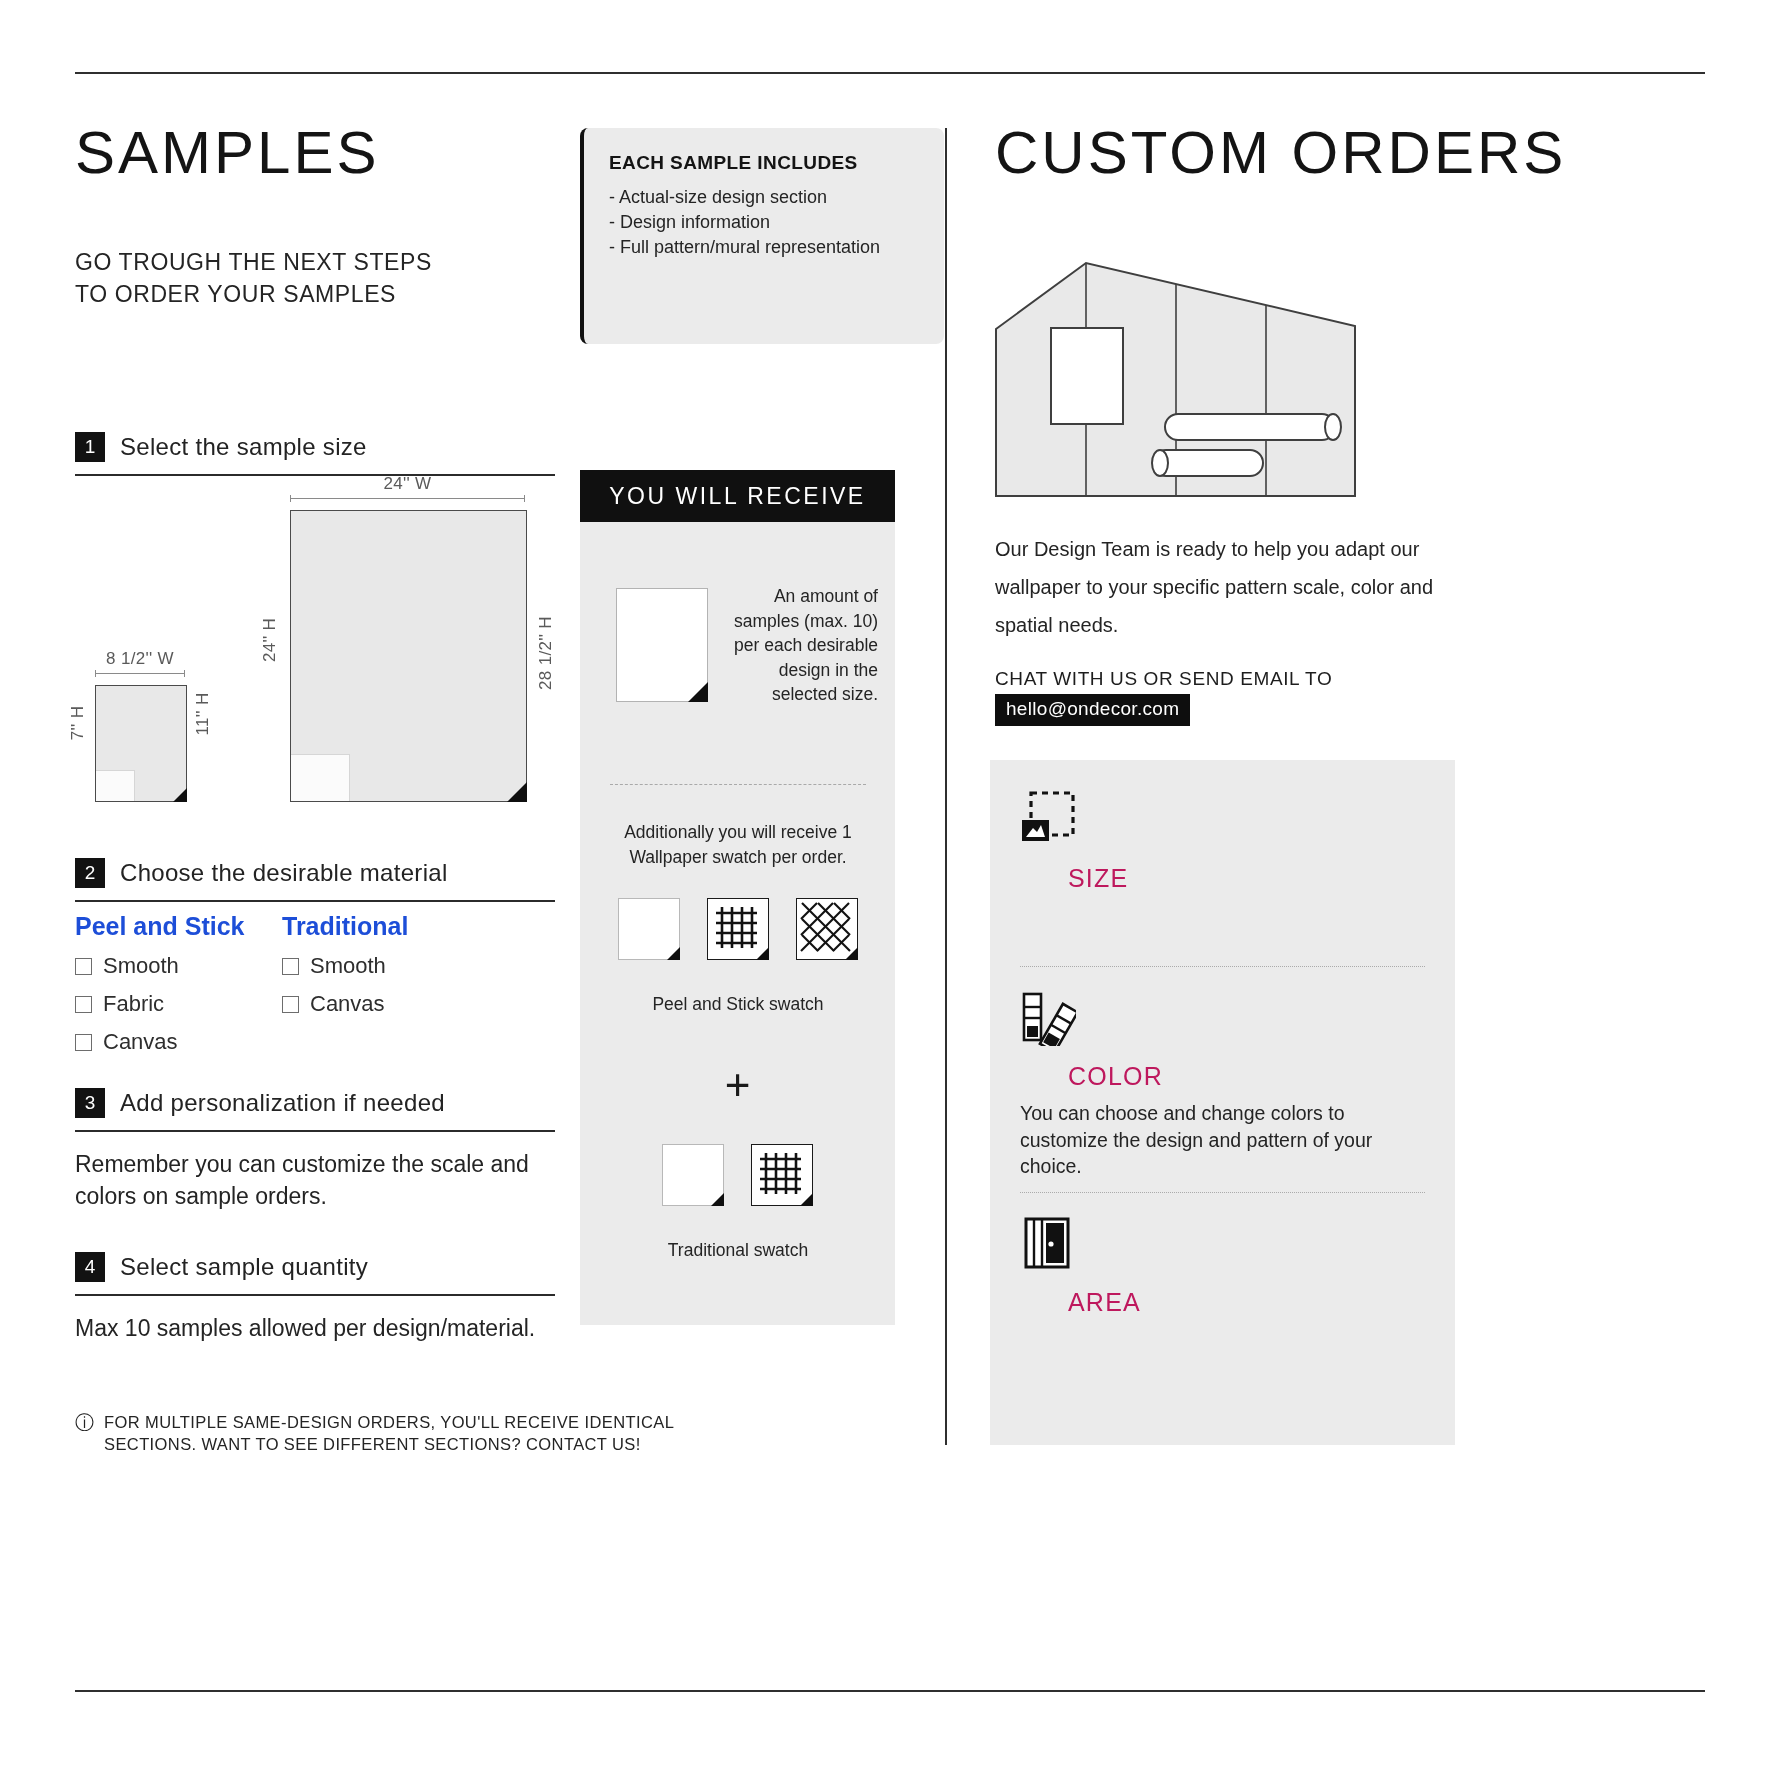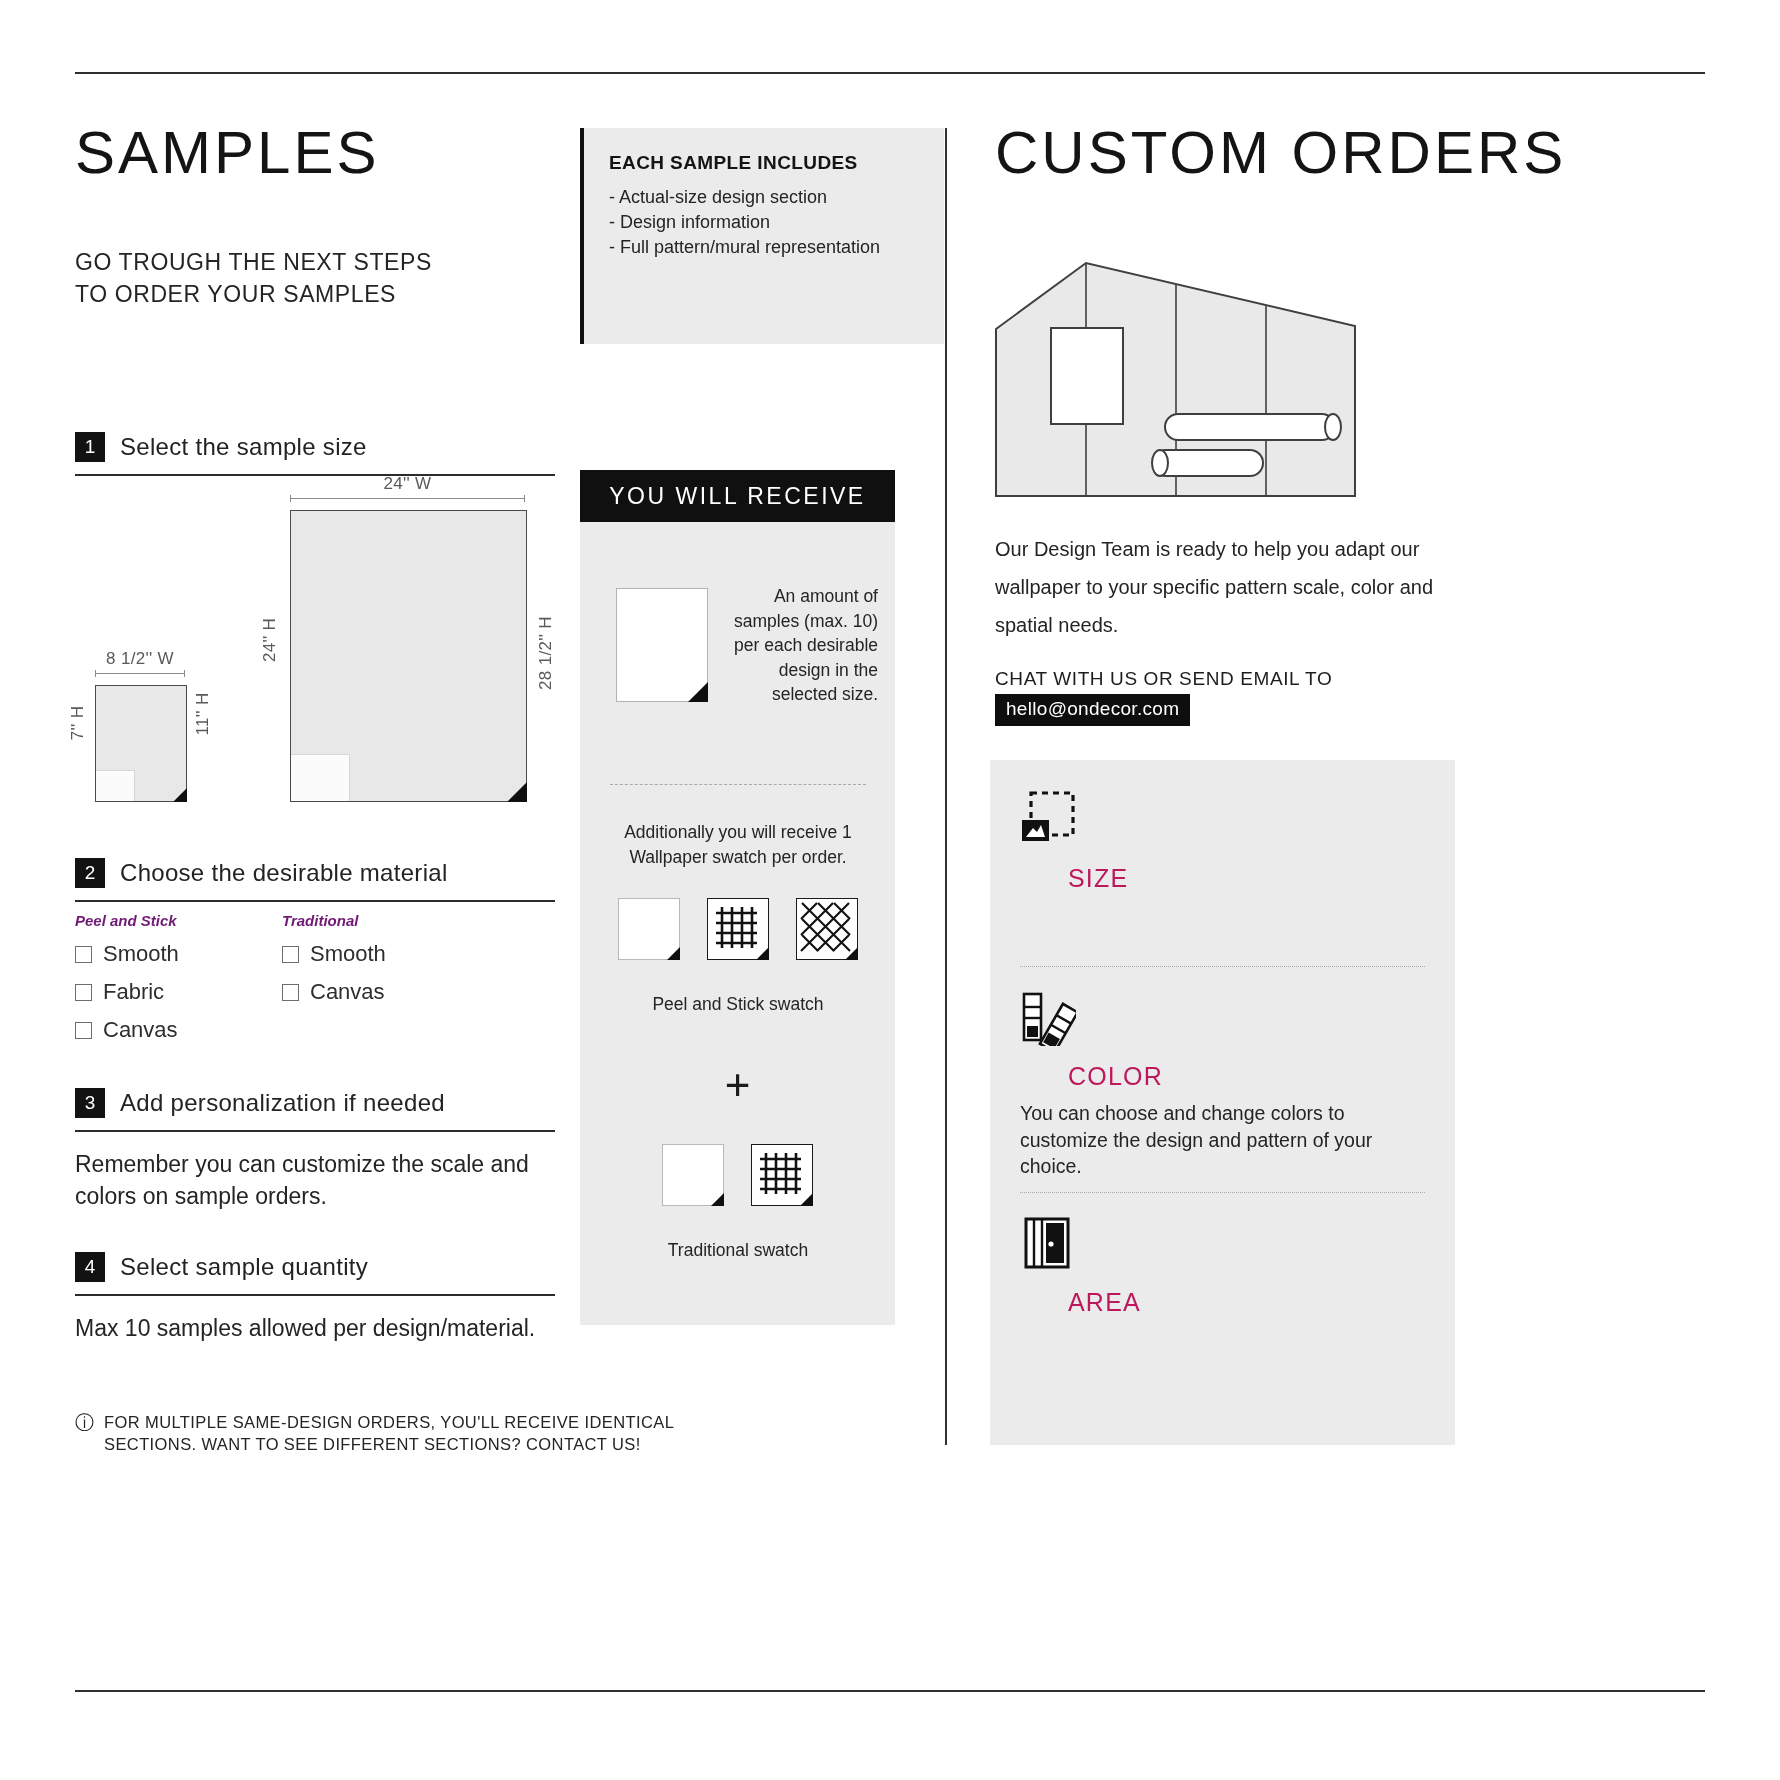--- a/index.html
+++ b/index.html
@@ -29,32 +29,32 @@
   .fold-xs{border-left-width:13px;border-bottom-width:13px;}
   .dim-w{position:absolute;text-align:center;}
   .dim-label{font-size:17px;color:#5a5a5a;display:block;margin-bottom:4px;letter-spacing:0.3px;}
   .dim-line{height:1px;background:#8a8a8a;position:relative;}
   .dim-line::before,.dim-line::after{content:"";position:absolute;top:-3px;width:1px;height:7px;background:#8a8a8a;}
   .dim-line::before{left:0;}
   .dim-line::after{right:0;}
   .dim-h{position:absolute;font-size:17px;color:#5a5a5a;white-space:nowrap;transform:translate(-50%,-50%) rotate(-90deg);letter-spacing:0.3px;}
 
   
-  .mat-title{font-size:15px;font-weight:bold;color:#701a75;font-style:italic;}
+  .mat-title{font-size:25px;font-weight:bold;color:#1d4ed8;}
   .mat-opt{display:flex;align-items:center;gap:11px;font-size:22px;color:#2e2e2e;margin-top:12px;cursor:pointer;}
   .cb{width:15px;height:15px;border:1.6px solid #6d6d6d;background:#fff;flex:0 0 auto;}
 
   .body-text{font-size:23px;line-height:32px;color:#242424;}
 
   .footnote{display:flex;gap:10px;align-items:flex-start;width:640px;}
   .footnote-icon{font-size:19px;line-height:22px;color:#222;}
   .footnote-text{font-size:16.5px;line-height:21.5px;letter-spacing:0.4px;color:#242424;}
 
   
-  .includes-box{background:#ebebeb;border-left:4px solid #111;padding:24px 20px 20px 25px;width:315px;height:172px;}
+  .includes-box{background:#ebebeb;border-left:4px solid #111;padding:24px 20px 20px 25px;width:315px;height:172px;border-radius:8px;}
   .includes-title{font-size:19px;font-weight:bold;letter-spacing:0.4px;color:#141414;margin-bottom:11px;}
   .includes-item{font-size:18px;line-height:25px;color:#242424;padding-left:12px;text-indent:-12px;}
   .includes-item::before{content:"- ";}
 
   
   .receive-bar{width:315px;height:52px;background:#101010;color:#fff;display:flex;align-items:center;justify-content:center;font-size:23px;letter-spacing:2.5px;}
   .receive-panel{width:315px;height:803px;background:#ebebeb;position:absolute;}
   .doc-icon{position:absolute;background:#fff;border:1px solid #b3b3b3;}
   .mid-text{font-size:17.5px;line-height:24.5px;color:#242424;}
   .dashed-div{position:absolute;border-top:1px dashed #a9a9a9;}

